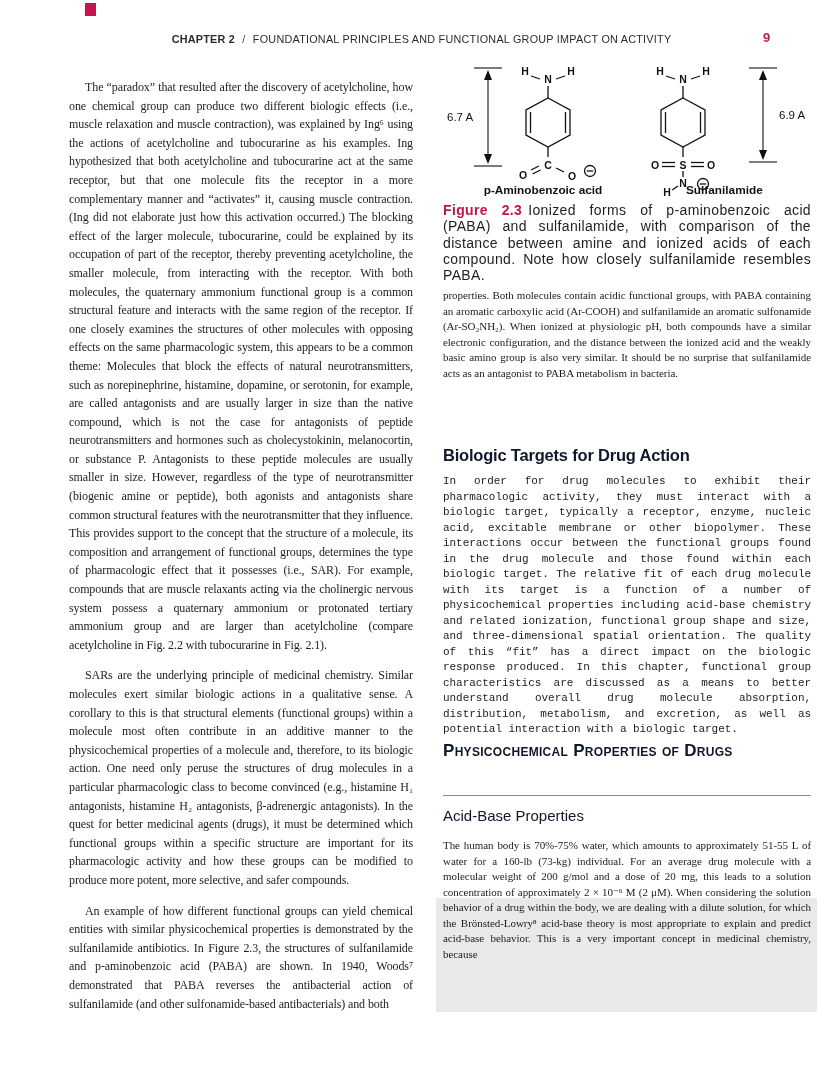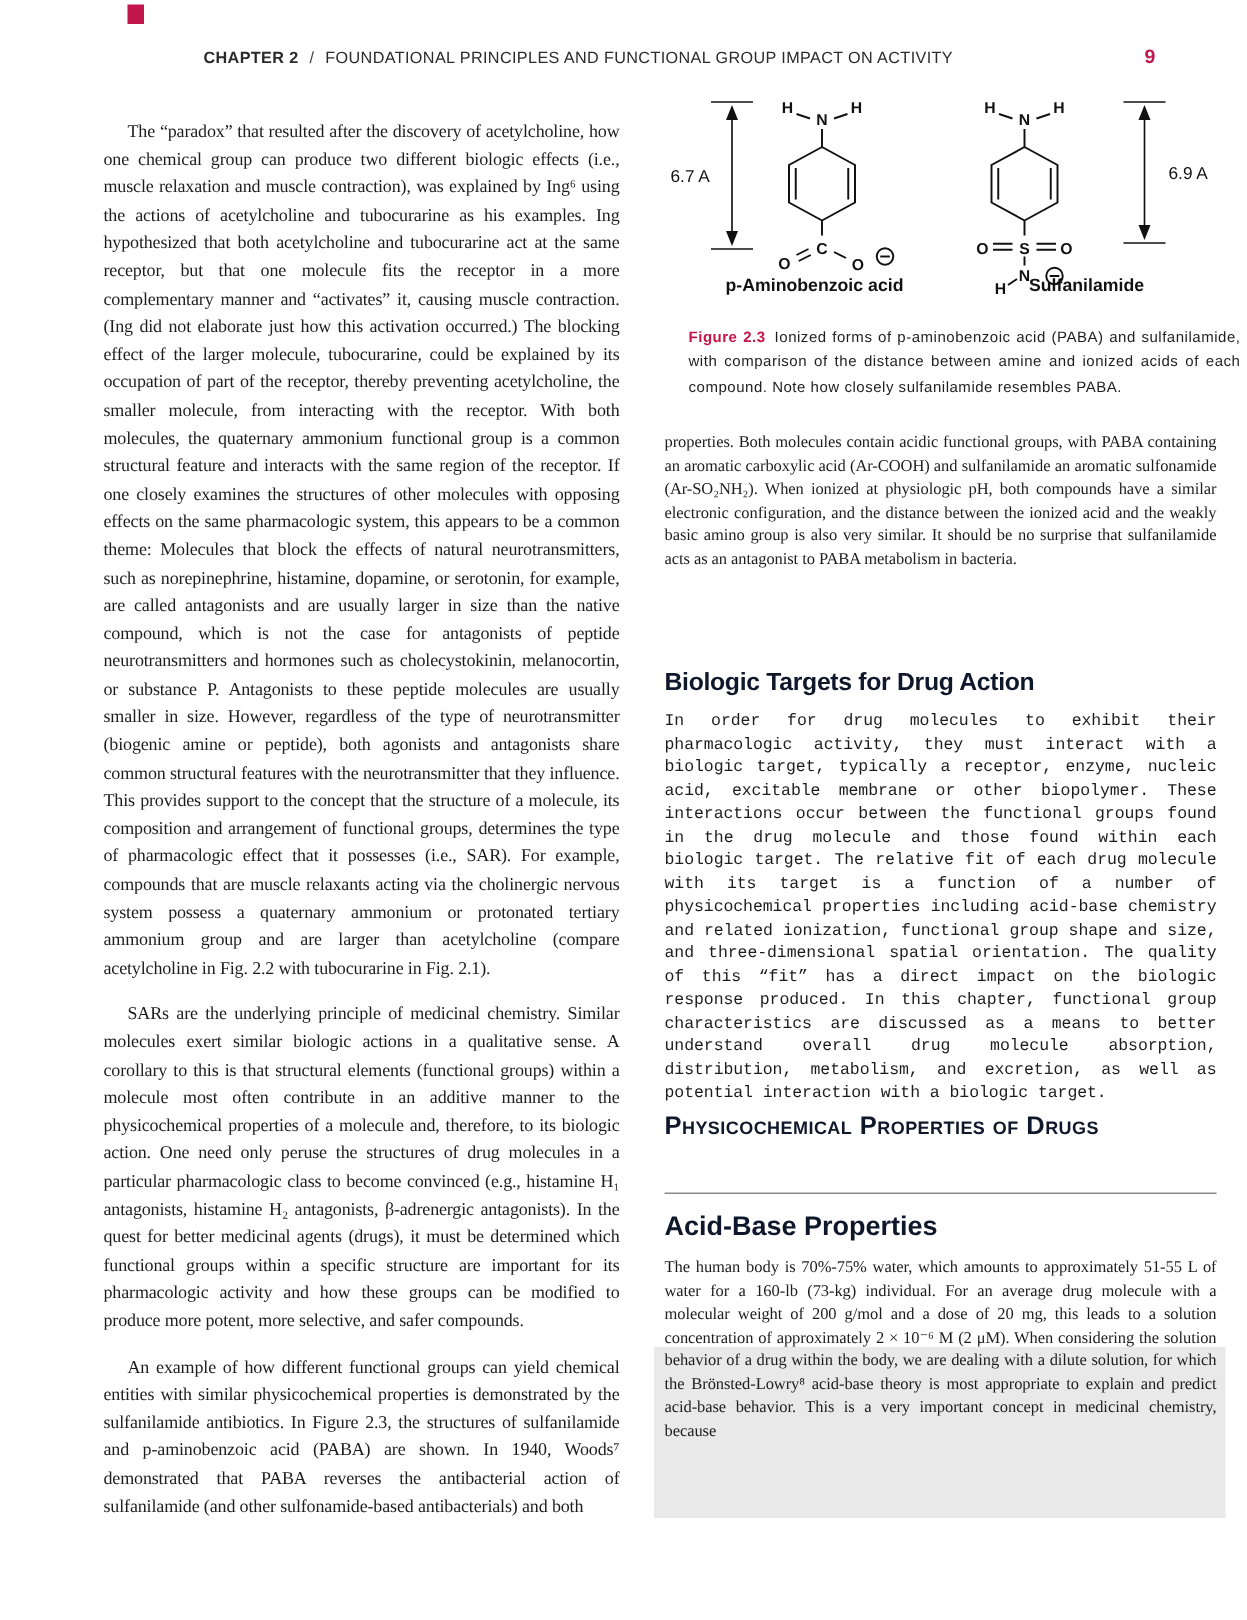--- a/index.html
+++ b/index.html
@@ -4,51 +4,51 @@
 <style>
   html,body{margin:0;padding:0;}
   body{width:831px;height:1080px;position:relative;background:#ffffff;overflow:hidden;
        font-family:"Liberation Serif","DejaVu Serif",serif;color:#1c1c1c;}
   .abs{position:absolute;}
   
   .corner-mark{left:85px;top:3px;width:11px;height:13px;background:#c3164f;}
   
   .header{left:0;top:33px;width:771px;text-align:center;
           font-family:"Liberation Sans","DejaVu Sans",sans-serif;
-          font-size:10.8px;letter-spacing:.25px;color:#2b2b2b;white-space:nowrap;}
+          font-size:10.8px;letter-spacing:.25px;color:#2b2b2b;white-space:nowrap;padding-left:36px;}
   .header .chap{font-weight:bold;}
   .header .sep{margin:0 4px;color:#444;}
   .page-num{left:763px;top:30px;font-family:"Liberation Sans","DejaVu Sans",sans-serif;
             font-size:13px;font-weight:bold;color:#c3164f;}
   
   .col-left{left:57px;top:66px;width:368px;font-size:12px;line-height:18.6px;
             text-align:justify;letter-spacing:-0.1px;}
   .col-left p{margin:12px;text-indent:16px;}
   .rc-par{left:443px;width:368px;font-size:11px;line-height:15.5px;
           text-align:justify;letter-spacing:-0.05px;margin:0;}
   .rc-p1{top:288px;}
   .rc-p2{top:474px;font-family:Liberation Mono, monospace;}
   .rc-p3{top:838px;z-index:2;}
   .rc-head{left:443px;width:368px;margin:0;color:#0f172a;
            font-family:"Liberation Sans","DejaVu Sans",sans-serif;}
   .h-biologic{top:446px;font-size:16.5px;font-weight:bold;letter-spacing:-0.2px;}
   .h-physico{top:738px;font-size:17px;font-weight:bold;font-variant:small-caps;
              line-height:25px;letter-spacing:.3px;}
   .rule{left:443px;top:795px;width:368px;height:0;border-top:1.4px solid #8a8a8a;}
-  .h-acid{top:807px;font-size:18px;font-weight:bold;}
+  .h-acid{top:807px;font-size:15px;font-weight:normal;}
   .gray-band{left:436px;top:898px;width:381px;height:114px;background:#e9e9e9;z-index:0;}
   
   .figure{left:443px;top:58px;width:368px;height:142px;}
   .figure text{font-family:"Liberation Sans","DejaVu Sans",sans-serif;fill:#111;}
   .atom{font-size:10.5px;font-weight:bold;}
   .dist{font-size:11.5px;}
   .mol-label{font-size:11.8px;font-weight:bold;}
-  .caption{left:443px;top:202px;width:368px;margin:16px;
+  .caption{left:443px;top:202px;width:368px;margin:0;
            font-family:"Liberation Sans","DejaVu Sans",sans-serif;
-           font-size:10px;line-height:16.3px;letter-spacing:.35px;
+           font-size:14px;line-height:16.3px;letter-spacing:.35px;
            text-align:justify;color:#1e1e1e;}
   .caption .fig-label{color:#c31547;font-weight:bold;margin-right:6px;}
   
   .footer{left:0;top:1016px;width:831px;height:64px;background:#fff;z-index:3;}
   .guillemet{left:60px;top:1019px;font-family:"DejaVu Sans",sans-serif;
              font-size:37px;font-weight:bold;color:#9a9a9a;line-height:40px;}
   .brand{left:96px;top:1014px;width:140px;text-align:center;direction:rtl;
          font-family:"DejaVu Sans",sans-serif;font-size:33px;font-weight:bold;line-height:44px;}
   .brand .b-main{color:#f2b229;}
   .brand .b-end{color:#9a9a9a;}

